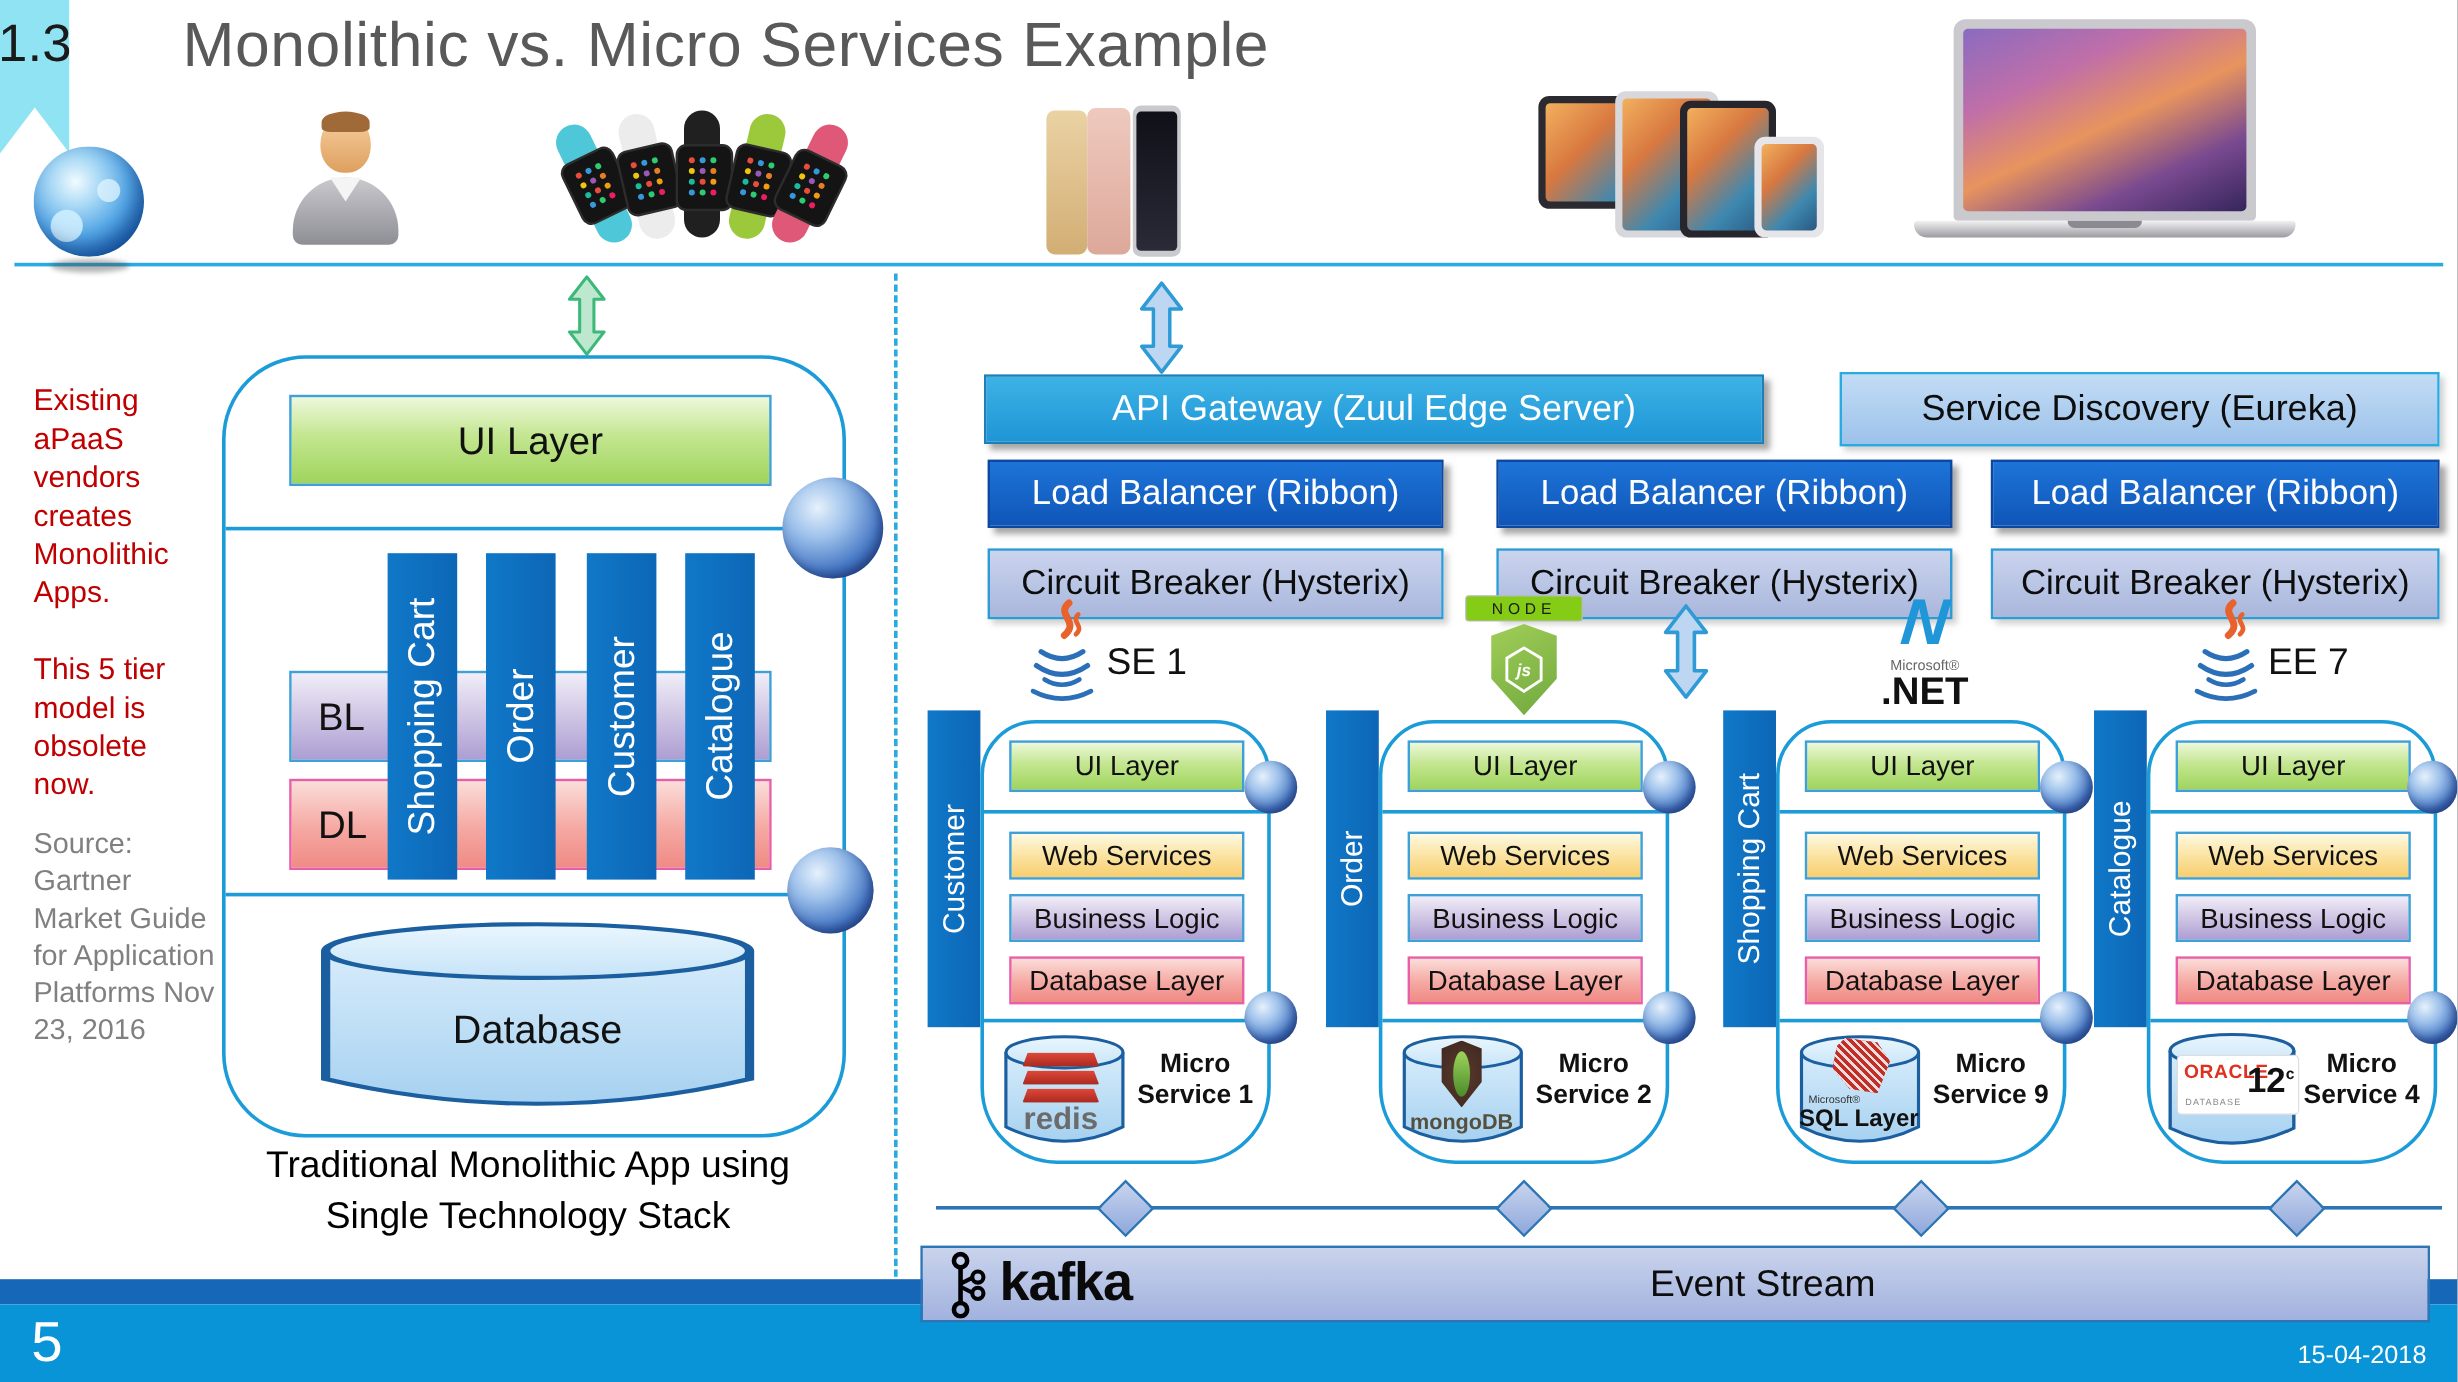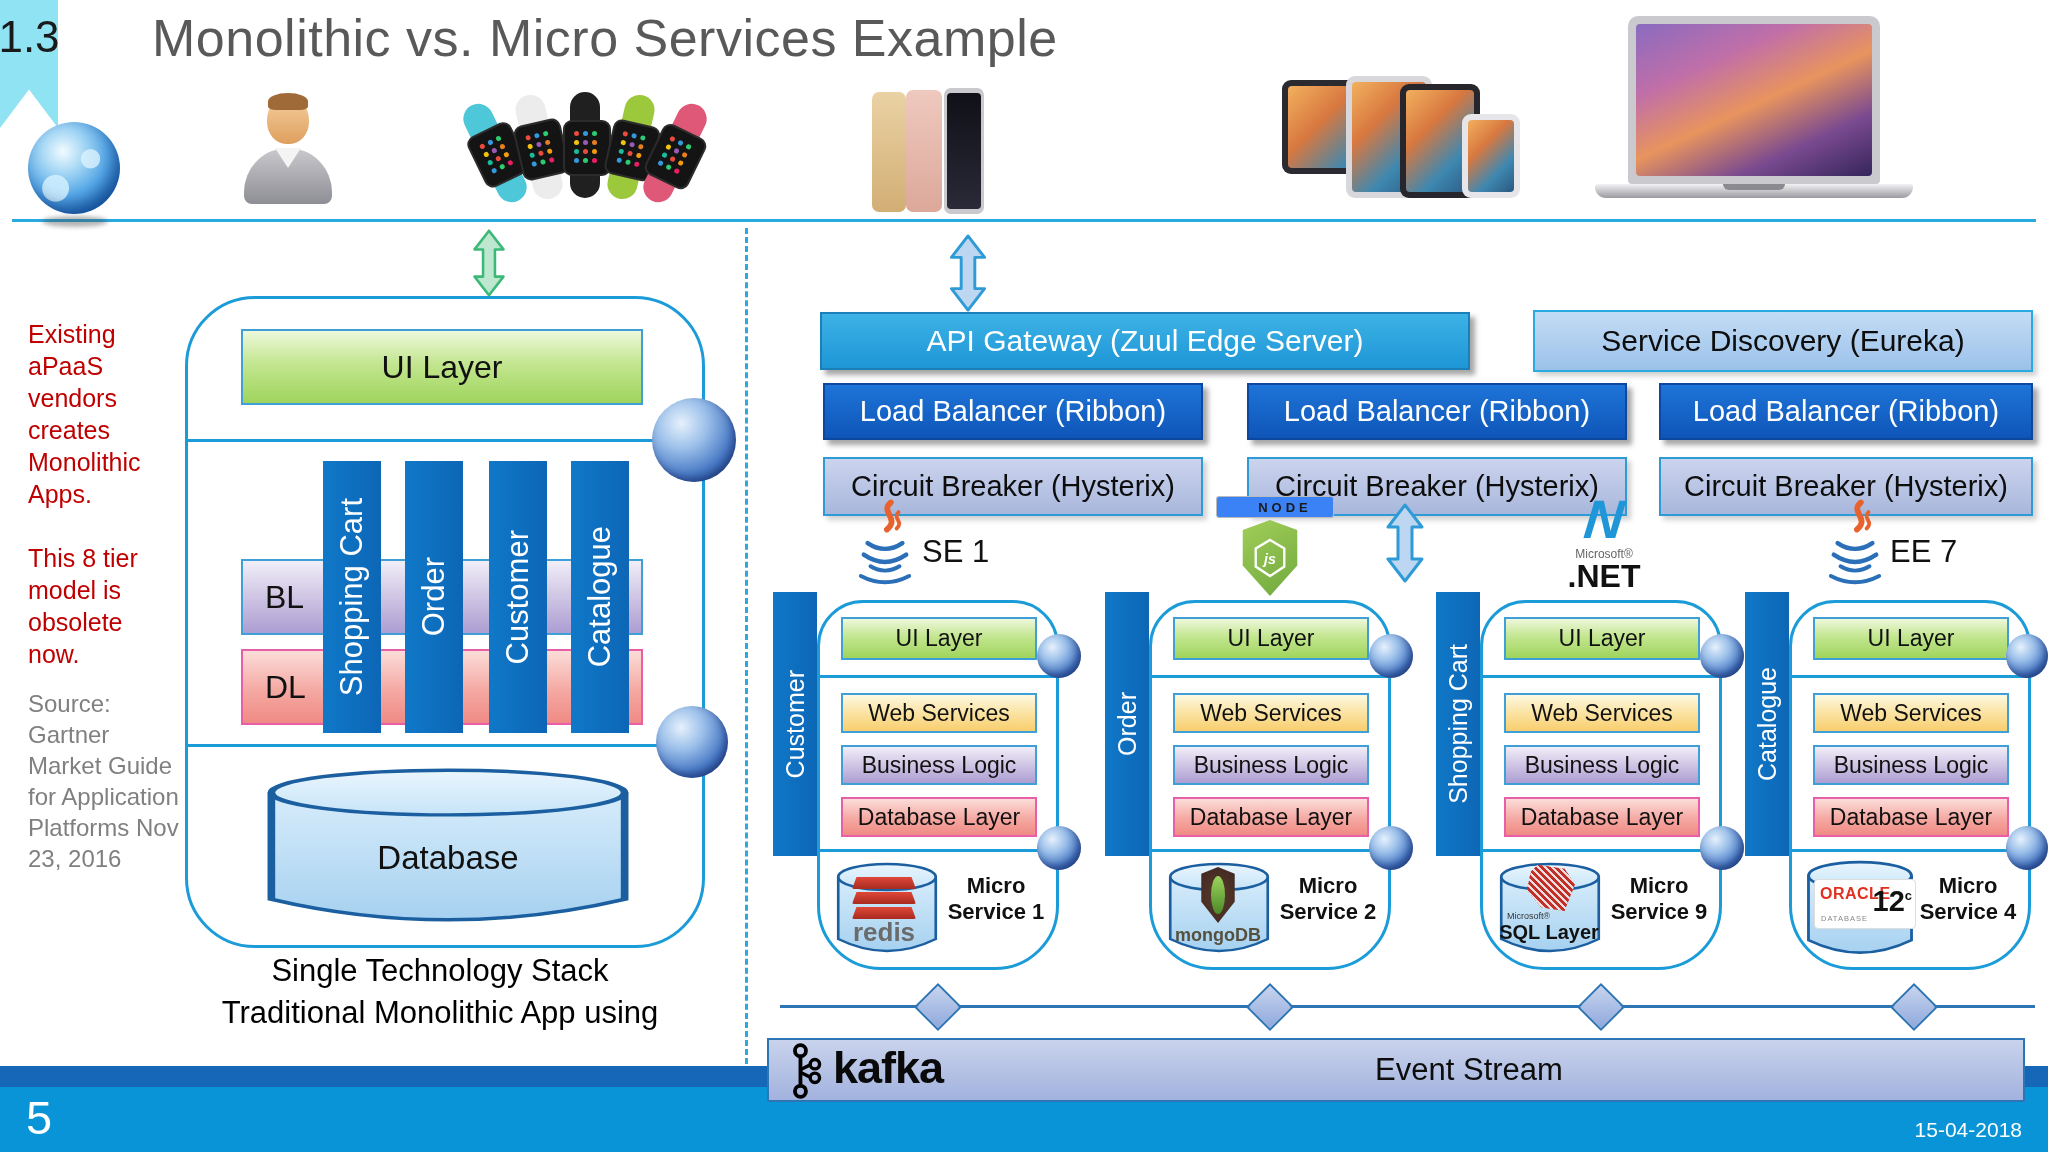--- a/index.html
+++ b/index.html
@@ -99,22 +99,22 @@
   .scont{position:absolute;width:242px;height:370px;border:3px solid #1B9CD8;box-sizing:border-box;
     border-radius:46px 46px 64px 64px;background:#fff;}
   .slayer{position:absolute;left:21px;width:196px;box-sizing:border-box;display:flex;align-items:center;justify-content:center;
     font-size:23px;color:#111;}
   .svc{position:absolute;left:124px;top:270px;width:104px;text-align:center;font-weight:bold;font-size:22px;line-height:26px;color:#111;}
   .cylsvg{position:absolute;}
 
   
   .techlabel{position:absolute;font-size:31px;color:#111;}
   .nodegrp{position:absolute;width:108px;text-align:center;}
-  .nodebanner{width:96px;height:20px;margin:0 auto;background:#3b82f6;border:1.5px solid #bbb;border-radius:3px;
-    font-size:13px;font-weight:bold;letter-spacing:4px;color:#1a1a1a;display:flex;align-items:center;justify-content:center;padding-left:20px;}
+  .nodebanner{width:96px;height:20px;margin:0 auto;background:#84cc16;border:1.5px solid #bbb;border-radius:3px;
+    font-size:13px;font-weight:normal;letter-spacing:4px;color:#1a1a1a;display:flex;align-items:center;justify-content:center;}
   .nodeshield{width:62px;height:76px;margin:2px auto 0;clip-path:polygon(50% 0,94% 13%,94% 60%,50% 100%,6% 60%,6% 13%);
     background:linear-gradient(150deg,#A2CE58,#6FA83E);display:flex;align-items:center;justify-content:center;}
   .netgrp{position:absolute;width:140px;text-align:center;line-height:1;}
   .net-n{font-size:54px;font-weight:800;font-style:italic;color:#1E96D8;display:block;transform:skewX(-6deg);}
   .net-ms{font-size:12px;color:#666;display:block;margin-top:2px;}
   .net-net{font-size:32px;font-weight:bold;color:#111;display:block;}
 
   
   .redis-slab{position:absolute;width:64px;height:12px;border-radius:2px;
     background:linear-gradient(#E04838,#A82A20);clip-path:polygon(7% 0,93% 0,100% 100%,0 100%);}
@@ -219,21 +219,21 @@
         <div class="padscr"></div>
       </div>
   </div>
 
   <div class="abs mac" style="left:1595px;top:16px;">
     <div class="mac-scr"></div>
     <div class="mac-base"></div>
   </div>
 
   <div class="abs note" style="top:318px;">Existing aPaaS vendors creates Monolithic Apps.</div>
-  <div class="abs note" style="top:542px;">This 8 tier model is obsolete now.</div>
+  <div class="abs note" style="top:542px;">This 5 tier model is obsolete now.</div>
   <div class="abs srcnote" style="top:688px;">Source: Gartner Market Guide for Application Platforms Nov 23, 2016</div>
 
   <svg class="abs" style="left:470px;top:229px;" width="38" height="68" viewBox="0 0 40 80">
     <path d="M20 2 L37 24 L27 24 L27 56 L37 56 L20 78 L3 56 L13 56 L13 24 L3 24 Z" fill="#BDE8CF" stroke="#3CB878" stroke-width="3" stroke-linejoin="round"></path>
   </svg>
 
   <div class="abs mono">
     <div class="abs boxbtn g-green flexc" style="left:53px;top:30px;width:402px;height:76px;font-size:32px;color:#111;">UI Layer</div>
     <div class="hline" style="top:140px;"></div>
 
@@ -259,22 +259,22 @@
       <path d="M4 16 L4 78 Q50 102 96 78 L96 16" fill="url(#gBody)" stroke="#1B5FA0" stroke-width="2"></path>
       <ellipse cx="50" cy="16" rx="46" ry="13" fill="url(#gTop)" stroke="#1B5FA0" stroke-width="2"></ellipse>
     </svg>
     <div class="abs" style="left:68px;top:540px;width:384px;text-align:center;font-size:33px;color:#111;">Database</div>
   </div>
 
   <div class="abs sphere" style="left:652px;top:398px;width:84px;height:84px;"></div>
   <div class="abs sphere" style="left:656px;top:706px;width:72px;height:72px;"></div>
 
   <div class="abs caption">
+    <div>Traditional Monolithic App using</div>
     <div>Single Technology Stack</div>
-    <div>Traditional Monolithic App using</div>
   </div>
 
   <div class="abs dash"></div>
 
   <svg class="abs" style="left:948px;top:234px;" width="40" height="78" viewBox="0 0 40 80">
     <path d="M20 2 L37 24 L27 24 L27 56 L37 56 L20 78 L3 56 L13 56 L13 24 L3 24 Z" fill="#BDD7F2" stroke="#2E9BD6" stroke-width="3" stroke-linejoin="round"></path>
   </svg>
 
   <div class="abs boxbtn btn-sd flexc" style="left:1533px;top:310px;width:500px;height:62px;">Service Discovery (Eureka)</div>
   <div class="abs boxbtn btn-api flexc" style="left:820px;top:312px;width:650px;height:58px;">API Gateway (Zuul Edge Server)</div>

